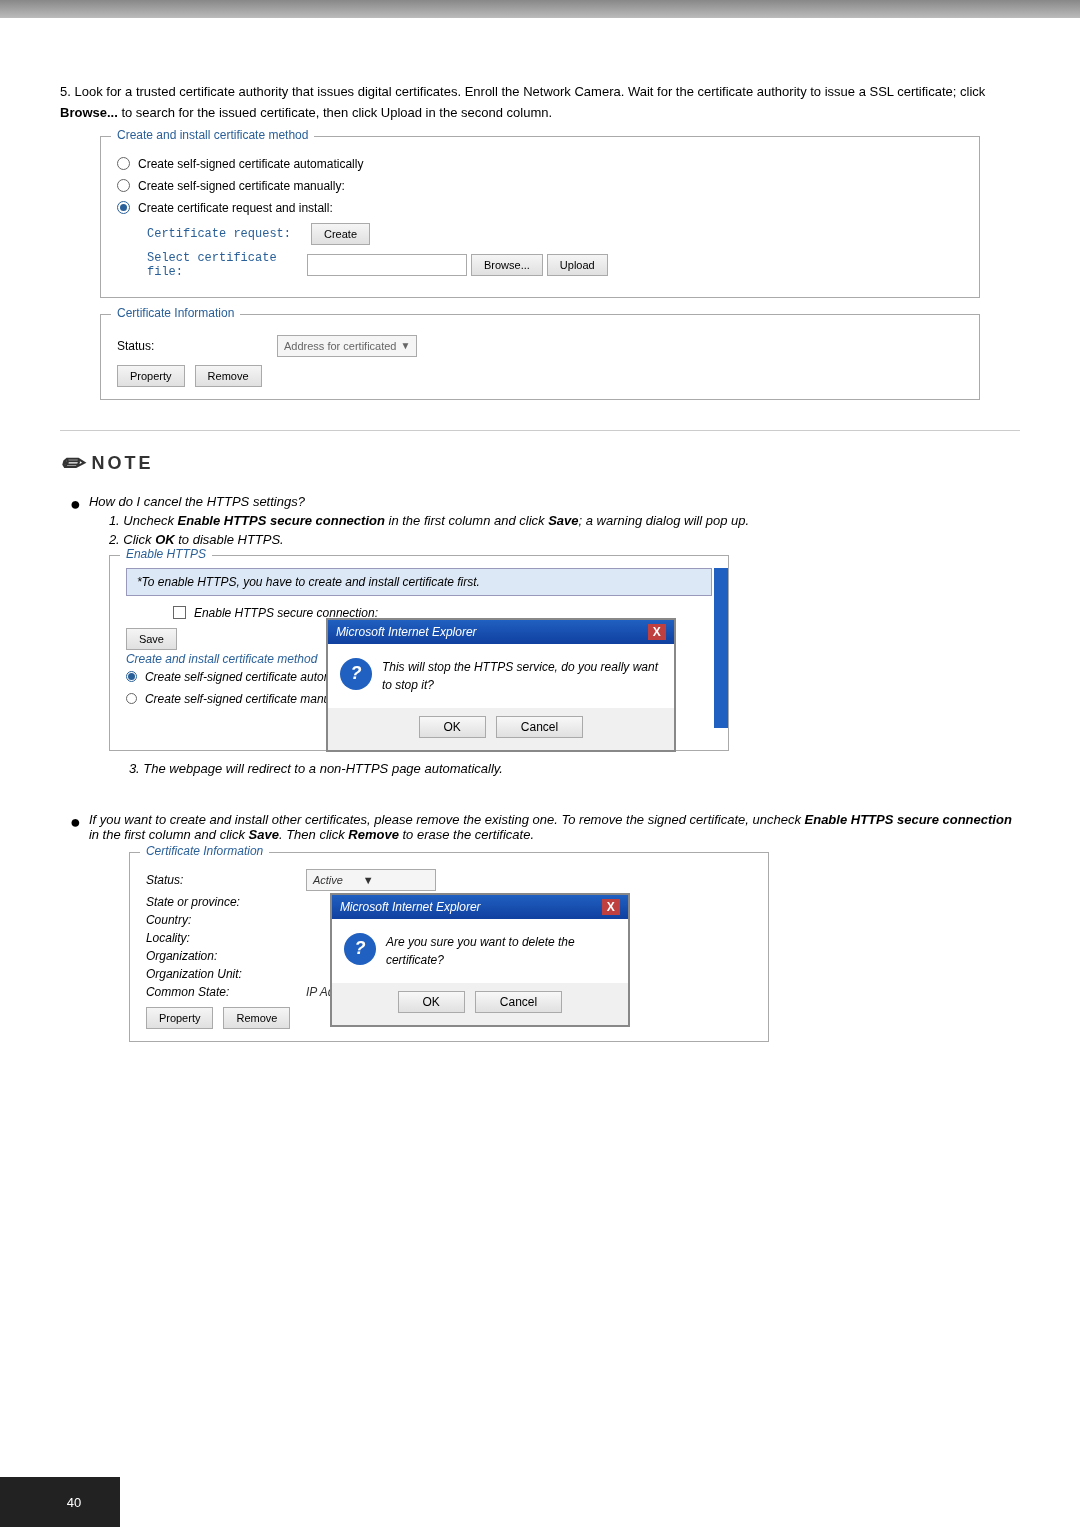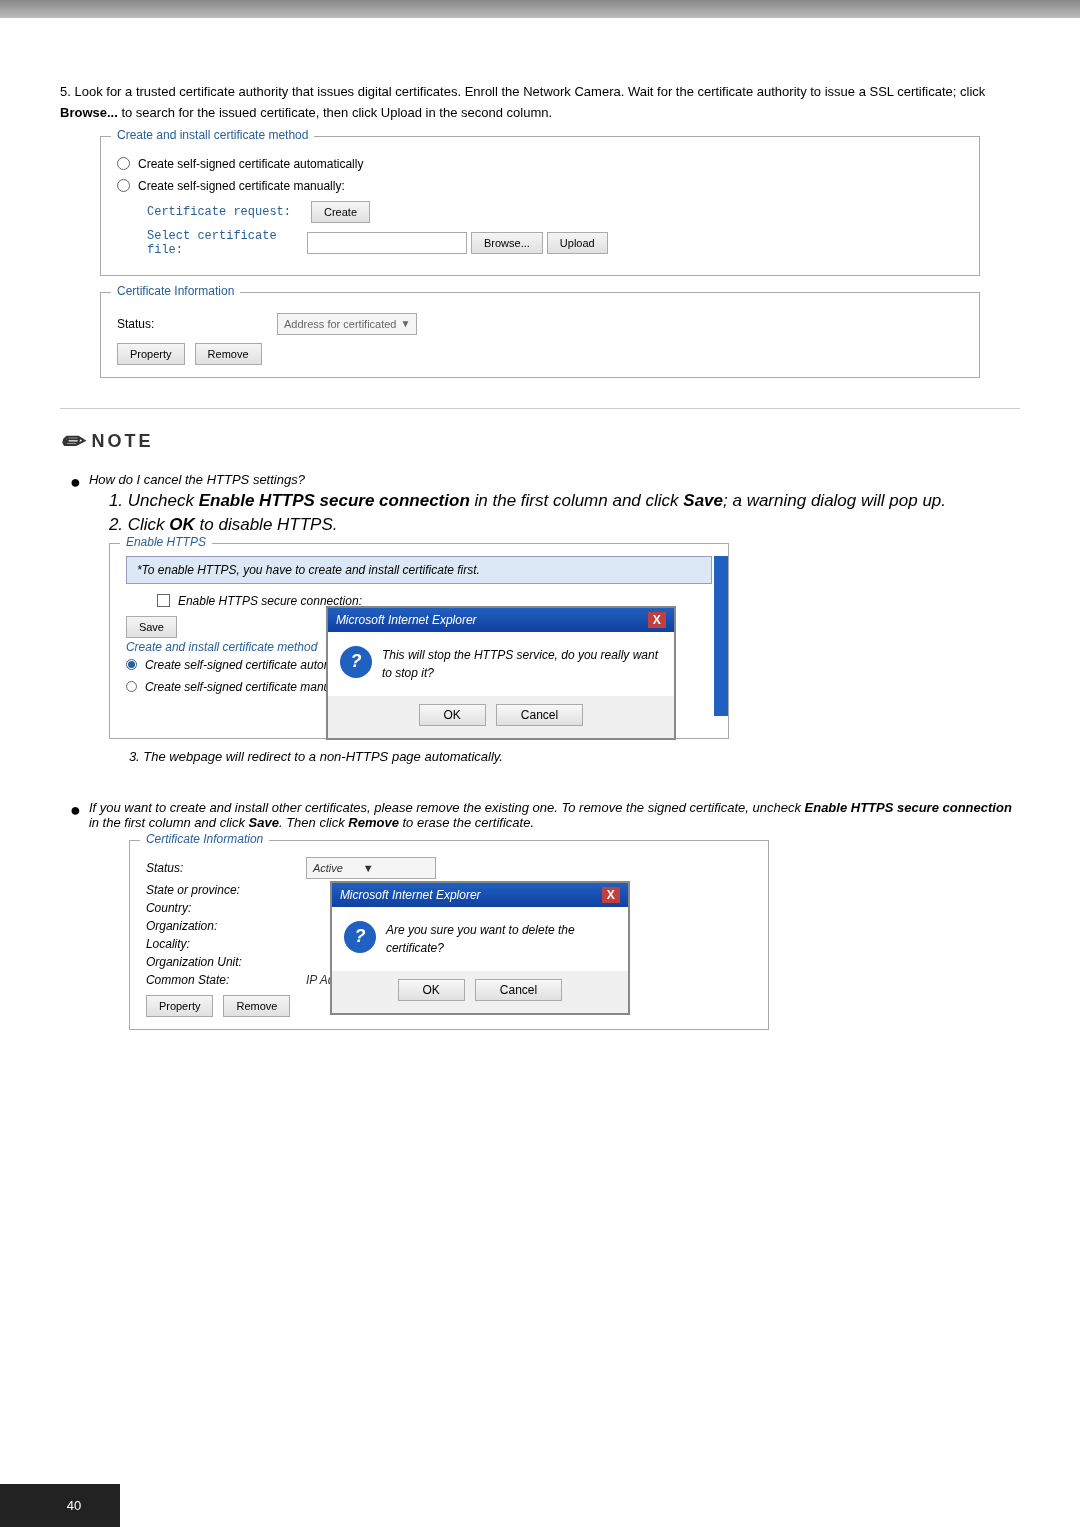--- a/index.html
+++ b/index.html
@@ -23,21 +23,21 @@
       top: 0; left: 0; right: 0;
       height: 18px;
       background: linear-gradient(to bottom, #888, #bbb);
     }
 
     
     .bottom-bar {
       position: absolute;
       bottom: 0; left: 0;
       width: 120px;
-      height: 43px;
+      height: 50px;
       background: #222;
       display: flex;
       align-items: center;
       justify-content: center;
       padding-left: 28px;
     }
 
     .page-number {
       color: #fff;
       font-size: 13px;
@@ -238,21 +238,21 @@
     }
 
     .sub-list {
       margin-left: 20px;
       margin-top: 4px;
     }
 
     .sub-item {
       margin-bottom: 4px;
       font-style: italic;
-      font-size: 17px;
+      font-size: 13px;
     }
 
     .sub-item b { font-weight: bold; font-style: italic; }
 
     
     .https-panel {
       border: 1px solid #aaa;
       margin: 10px 0 10px 20px;
       padding: 12px 16px 12px 16px;
       background: #fff;
@@ -265,21 +265,21 @@
       border: 1px solid #99b;
       padding: 6px 10px;
       font-size: 12px;
       margin-bottom: 10px;
     }
 
     .https-checkbox-row {
       display: flex;
       align-items: flex-start;
       font-size: 12px;
-      margin: 8px 0;
+      margin: 8px 16px;
       padding-left: 31px;
     }
 
     .checkbox-box {
       width: 13px;
       height: 13px;
       border: 1.5px solid #666;
       background: #fff;
       margin-right: 8px;
       flex-shrink: 0;
@@ -450,20 +450,24 @@
       <div class="radio-option">
         <div class="radio-circle"></div>
         <span>Create self-signed certificate automatically</span>
       </div>
 
       <div class="radio-option">
         <div class="radio-circle"></div>
         <span>Create self-signed certificate manually:</span>
       </div>
 
+      <div class="radio-option">
+        <div class="radio-circle selected"></div>
+        <span>Create certificate request and install:</span>
+      </div>
 
       <div class="form-row">
         <span class="form-label" style="color:#2a6099;">Certificate request:</span>
         <button class="btn">Create</button>
       </div>
 
       <div class="form-row">
         <span class="form-label" style="color:#2a6099;">Select certificate file:</span>
         <div class="form-input" style="width:160px;"></div>
         <button class="btn">Browse...</button>
@@ -586,25 +590,25 @@
 
                 <div class="cert-row">
                   <span class="cert-label">State or province:</span>
                 </div>
 
                 <div class="cert-row">
                   <span class="cert-label">Country:</span>
                 </div>
 
                 <div class="cert-row">
+                  <span class="cert-label">Locality:</span>
+                </div>
+
+                <div class="cert-row">
                   <span class="cert-label">Organization:</span>
-                </div>
-
-                <div class="cert-row">
-                  <span class="cert-label">Locality:</span>
                 </div>
 
                 <div class="cert-row">
                   <span class="cert-label">Organization Unit:</span>
                 </div>
 
                 <div class="cert-row">
                   <span class="cert-label">Common State:</span>
                   <span class="cert-value">IP Address</span>
                 </div>

